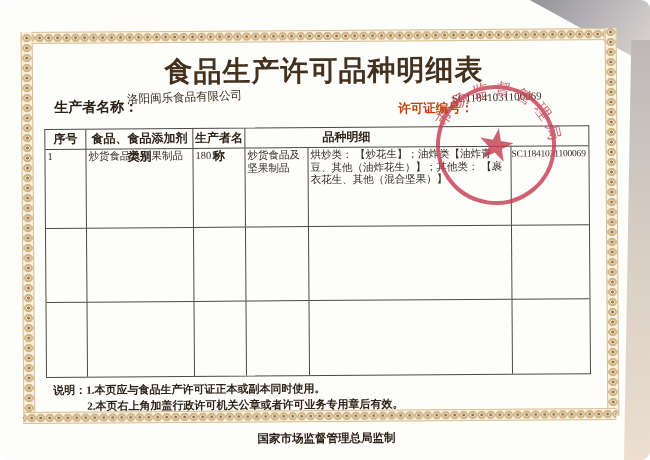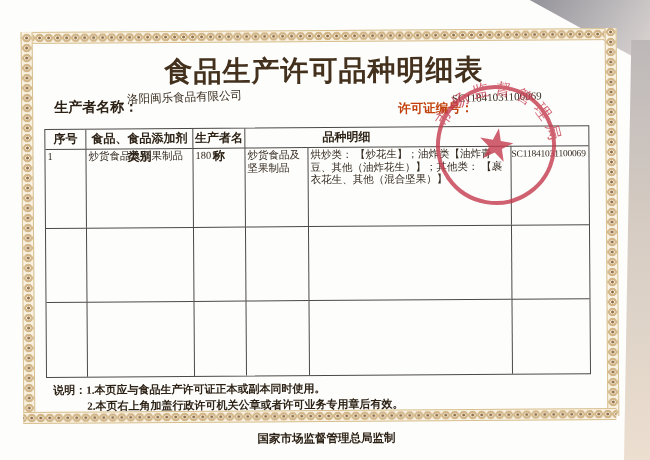--- a/index.html
+++ b/index.html
@@ -1,18 +1,18 @@
 <!DOCTYPE html>
 <html><head>
 <meta charset="utf-8">
 <style>
   * { margin:0; padding:0; box-sizing:border-box; }
   body { width:650px; height:460px; overflow:hidden; background:#ffffff; }
   .photo { position:relative; width:650px; height:460px; overflow:hidden; background:#fdfdfb;
-           font-family:"Liberation Serif", serif; color:#2f2a25; }
+           font-family:"Liberation Serif", serif; color:#2f2a25;border-radius:9px; }
 
   
   .bg-corner { position:absolute; top:0; right:0; width:128px; height:66px; z-index:0;
                background:linear-gradient(125deg,#97969c 10%,#c7c3c4 70%,#ded7d2);
                clip-path:polygon(6% 0,100% 0,100% 100%); }
   .bg-right  { position:absolute; top:40px; right:0; width:26px; height:420px; z-index:0;
                background:linear-gradient(180deg,#bdb8b8 0%,#d6ccc3 45%,#ecdfd0 100%);
                clip-path:polygon(28% 0,100% 0,100% 100%,0 100%); }
 
   .doc { position:absolute; inset:0; transform:rotate(-0.4deg); z-index:1; }

